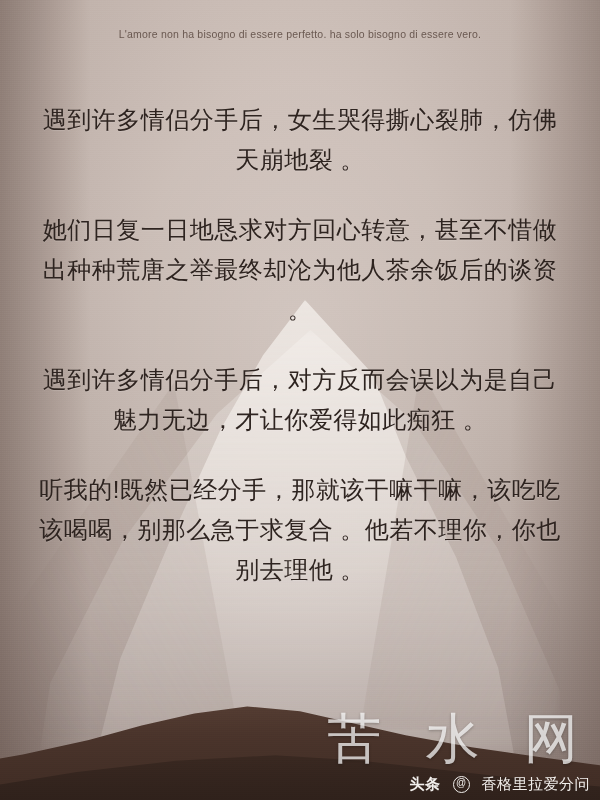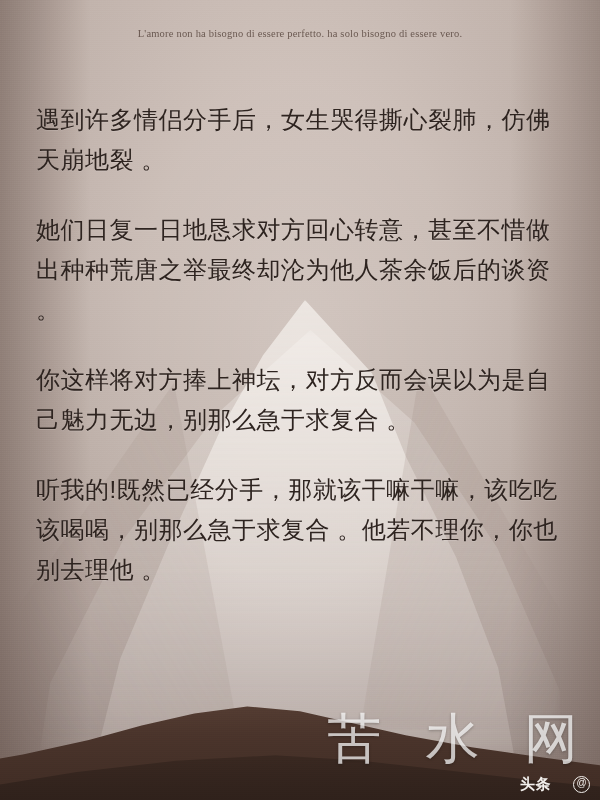--- a/index.html
+++ b/index.html
@@ -143,21 +143,21 @@
     position: absolute;
     inset: 0;
   }
 
   .header-line {
     position: absolute;
     top: 28px;
     left: 0;
     width: 100%;
     text-align: center;
-    font-family: Liberation Serif, serif;
+    font-family: Liberation Sans, sans-serif;
     font-size: 10.5px;
     letter-spacing: 0.2px;
     color: #5d4b43;
     opacity: 0.88;
     white-space: nowrap;
   }
 
   .body-text {
     position: absolute;
     top: 100px;
@@ -165,20 +165,21 @@
     width: 528px;
     color: #2e2420;
     font-family: "Liberation Sans", sans-serif;
     font-size: 24px;
     line-height: 40px;
     letter-spacing: 0.5px;
   }
   .para {
     margin: 0 0 30px 0;
     text-shadow: 0 1px 0 rgba(255,255,255,0.12);
+    text-align: center;
   }
   .para:last-child { margin-bottom: 6px; }
 
   
   .watermark {
     position: absolute;
     right: 16px;
     bottom: 30px;
     font-family: Liberation Mono, monospace;
     font-size: 54px;
@@ -190,21 +191,21 @@
     white-space: nowrap;
   }
 
   
   .attrib {
     position: absolute;
     right: 10px;
     bottom: 6px;
     display: flex;
     align-items: center;
-    gap: 22px;
+    gap: 12px;
     color: #f2efec;
     font-family: "Liberation Sans", sans-serif;
     font-size: 15px;
     white-space: nowrap;
   }
   .attrib .toutiao {
     font-weight: bold;
     letter-spacing: 0.5px;
   }
   .attrib .at-icon {
@@ -239,25 +240,26 @@
   <div class="foreground-hill2"></div>
   <div class="grain"></div>
 
   <div class="content">
 
     <div class="header-line">L'amore non ha bisogno di essere perfetto. ha solo bisogno di essere  vero.</div>
 
     <div class="body-text">
       <p class="para">遇到许多情侣分手后，女生哭得撕心裂肺，仿佛天崩地裂 。</p>
       <p class="para">她们日复一日地恳求对方回心转意，甚至不惜做出种种荒唐之举最终却沦为他人茶余饭后的谈资 。</p>
-      <p class="para">你这样将对方捧上神坛，对方反而会误以为是自己魅力无边，别那么急于求复合 。</p>
+      <p class="para">遇到许多情侣分手后，对方反而会误以为是自己魅力无边，才让你爱得如此痴狂 。</p>
       <p class="para">听我的!既然已经分手，那就该干嘛干嘛，该吃吃该喝喝，别那么急于求复合 。他若不理你，你也别去理他 。</p>
     </div>
 
     <div class="watermark">苦 水 网</div>
 
     <div class="attrib">
       <span class="toutiao">头条</span>
       <span class="at-icon">@</span>
+      <span class="handle">香格里拉爱分问</span>
     </div>
 
   </div>
 </div>
 
 </body></html>

